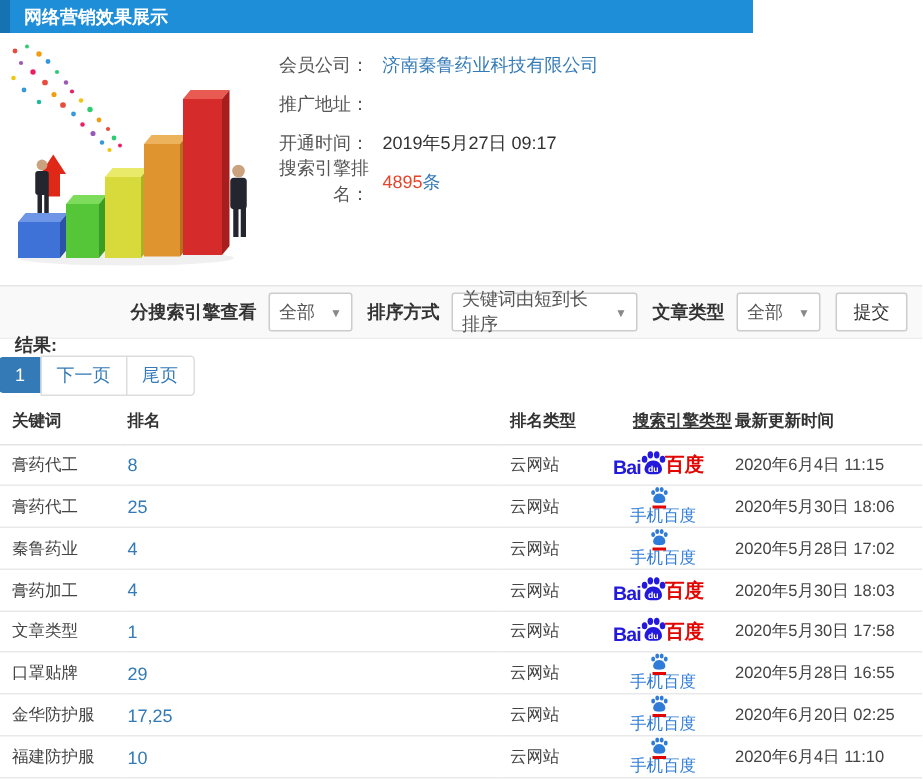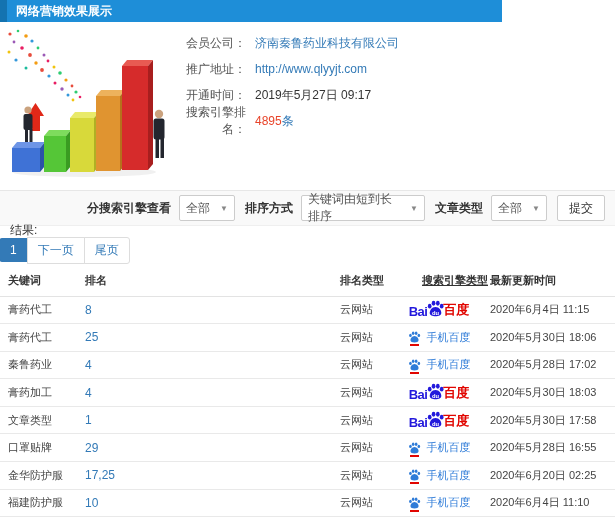--- a/index.html
+++ b/index.html
@@ -19,21 +19,21 @@
   .info-label { width:70px; text-align:right; color:#555; }
   .info-value { margin-left:9px; color:#333; text-decoration:none; }
   .info-value.link { color:#337ab7; }
   .val-red { color:#e8442a; margin-left:9px; }
   .val-unit { color:#337ab7; }
 
   
   .filterbar { position:absolute; top:190px; left:0; width:615px; height:36px;
     background:#f9f9f9; border-top:1px solid #e7e7e7; border-bottom:1px solid #efefef;
     display:flex; align-items:center; padding:0 10px; font-size:12px; color:#333; }
-  .result-label { font-weight:normal; margin-right:auto;margin-top:44px; }
+  .result-label { font-weight:bold; margin-right:auto;margin-top:44px; }
   .flabel { font-weight:bold; margin:0 8px 0 10px; }
   .select { background:#fff; border:1px solid #ccc; border-radius:2px; height:26px;
     display:flex; align-items:center; padding:0 6px; color:#555; cursor:pointer; }
   .select .caret { font-style:normal; font-size:8px; color:#888; margin-left:8px; }
   .select.w-sm { width:56px; justify-content:space-between; }
   .select.w-lg { width:124px; justify-content:space-between; }
   .submit-btn { margin-left:10px; height:26px; padding:0 11px; background:#fff;
     border:1px solid #ccc; border-radius:2px; font-size:12px; color:#333; cursor:pointer; }
 
   
@@ -58,21 +58,21 @@
   th.c-se { text-align:right; padding-left:32px;text-decoration:underline; }
   .c-up  { width:127px; padding-left:2px; }
   .rank-link { color:#337ab7; text-decoration:none; font-size:12px; cursor:pointer; }
   tr.partial td { vertical-align:top; padding-top:3px; border-bottom:none; }
 
   
   .baidu-logo { display:inline-flex; align-items:flex-end; }
   .baidu-logo .bai { color:#2319dc; font-size:13px; font-weight:bold; letter-spacing:-.5px; }
   .baidu-logo .cn  { color:#e10601; font-size:13px; font-weight:bold; margin-left:-1px; }
   .baidu-logo svg { margin:0 -1px 2px -1px; }
-  .mobile-baidu { display:inline-flex; align-items:center; }
+  .mobile-baidu { display:inline-flex; align-items:center;flex-direction:column; }
   .paw-wrap { position:relative; display:inline-block; line-height:0; }
   .paw-underline { position:absolute; left:2px; bottom:-3px; width:9px; height:2px; background:#e10601; }
   .mobile-baidu .m-label { color:#2f7cd8; font-size:11px; margin-left:6px; }
 </style>
 </head>
 <body>
 
 <div class="app">
 
   <div class="titlebar">
@@ -154,21 +154,20 @@
     </g>
   </svg>
 
   <div class="info-rows">
     <div class="info-row">
       <span class="info-label">会员公司：</span>
       <a class="info-value link">济南秦鲁药业科技有限公司</a>
     </div>
     <div class="info-row">
       <span class="info-label">推广地址：</span>
-      <a class="info-value link">http://www.qlyyjt.com</a>
     </div>
     <div class="info-row">
       <span class="info-label">开通时间：</span>
       <span class="info-value">2019年5月27日 09:17</span>
     </div>
     <div class="info-row">
       <span class="info-label">搜索引擎排名：</span>
       <span class="val-red">4895</span>
       <span class="val-unit">条</span>
     </div>

